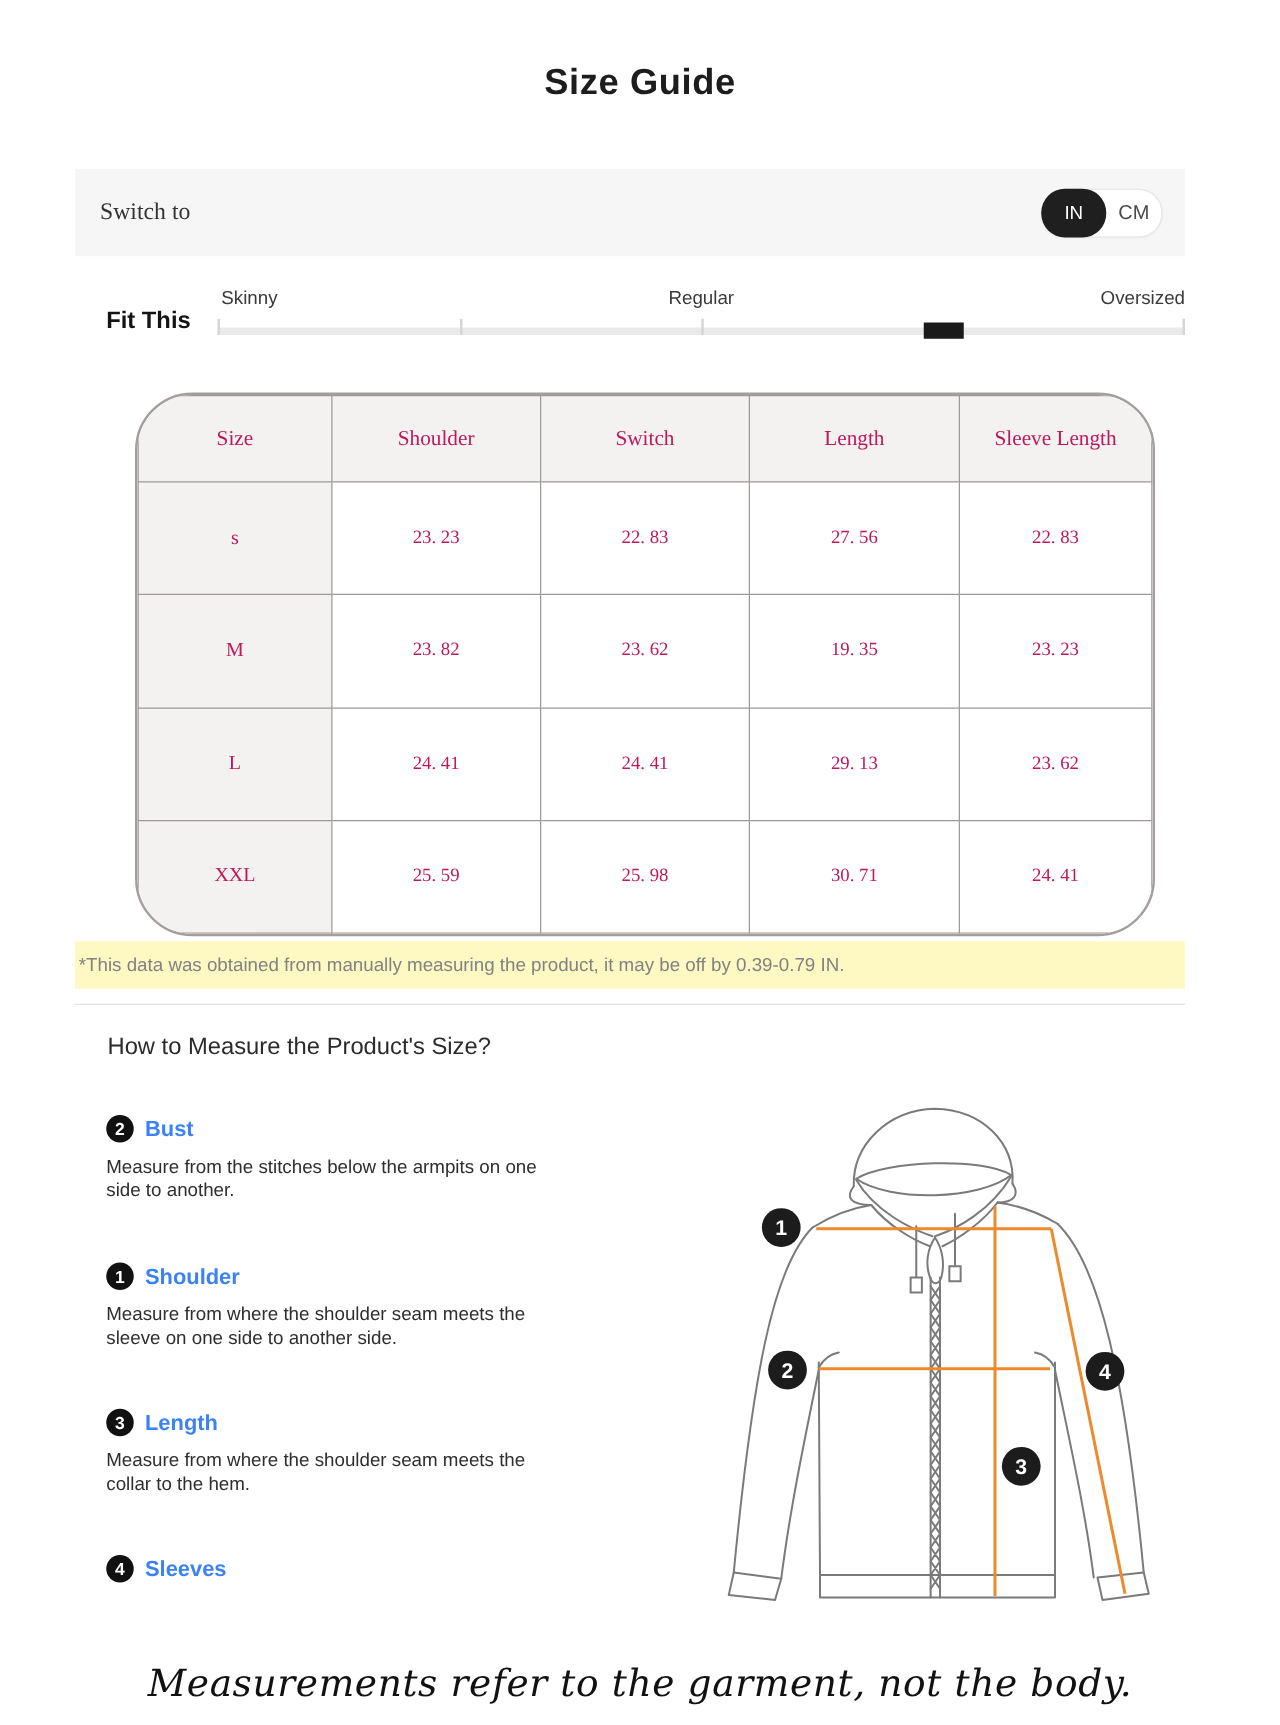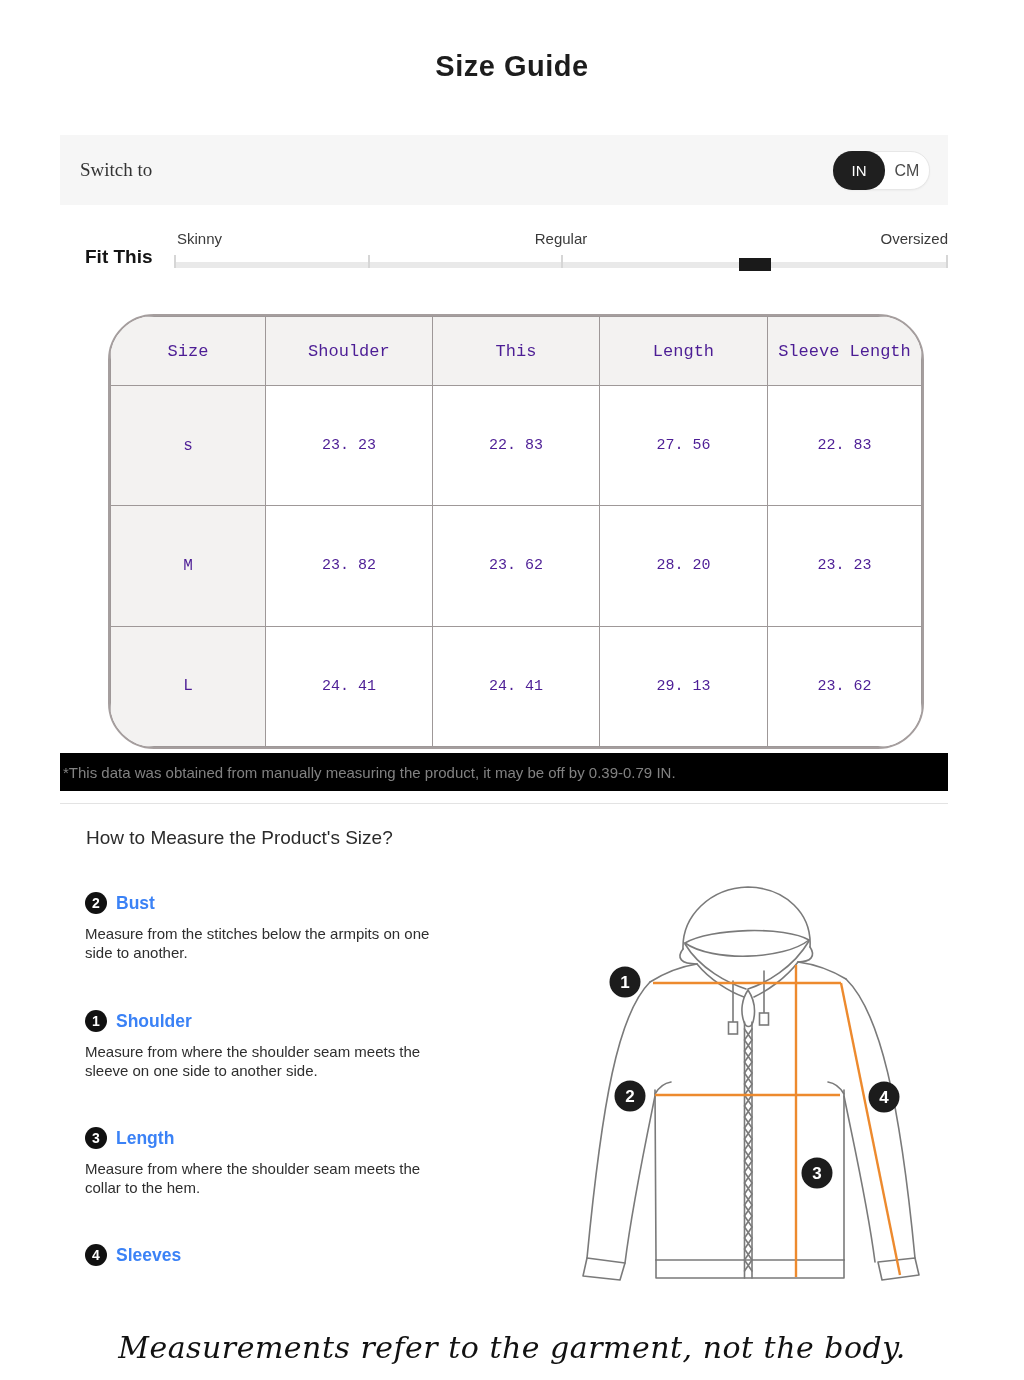--- a/index.html
+++ b/index.html
@@ -34,30 +34,30 @@
   .fit-tick.t25{left:25%;}
   .fit-tick.t50{left:50%;}
   .fit-tick.t100{left:calc(100% - 2px);}
   .fit-marker{position:absolute;top:28px;width:32px;height:13px;background:#1a1a1a;
               transform:translateX(-50%);}
 
   
   .table-wrap{position:absolute;left:108px;top:314px;width:812px;height:431px;background:#fff;
               border:2px solid #a59e9e;border-radius:46px;overflow:hidden;}
   table.size{width:100%;height:100%;border-collapse:collapse;
-             font-family:Liberation Mono, monospace;color:#4c1d95;}
+             font-family:Liberation Serif, serif;color:#be185d;}
   table.size th,table.size td{border:1px solid #9e9898;text-align:center;vertical-align:middle;
              font-weight:normal;}
   table.size thead th{background:#f3f2f1;font-size:17px;height:66px;}
   table.size tbody th{background:#f3f2f1;font-size:16px;}
   table.size tbody td{background:#ffffff;font-size:15px;}
   table.size tbody tr{height:73px;}
 
   
-  .footnote{position:absolute;left:60px;top:753px;width:888px;height:38px;background:#000000;
+  .footnote{position:absolute;left:60px;top:753px;width:888px;height:38px;background:#fef9c3;
             display:flex;align-items:center;font-size:15px;color:#828282;padding-left:3px;
             box-sizing:border-box;}
   .divider{position:absolute;left:60px;top:803px;width:888px;height:1px;background:#e3e3e3;}
   .howto-heading{position:absolute;left:86px;top:827px;font-size:19px;color:#2b2b2b;}
 
   
   .m-item{position:absolute;left:85px;width:375px;}
   .m-head{display:flex;align-items:center;gap:9px;}
   .m-badge{width:22px;height:22px;border-radius:50%;background:#111;color:#fff;
            display:flex;align-items:center;justify-content:center;font-size:14px;font-weight:bold;
@@ -112,47 +112,54 @@
         <col style="width:19.1%">
           <col style="width:20.6%">
           <col style="width:20.6%">
         <col style="width:20.7%">
           <col style="width:19.0%">
       </colgroup>
       <thead>
         <tr>
           <th>Size</th>
           <th>Shoulder</th>
-          <th>This</th>
+          <th>Switch</th>
           <th>Length</th>
           <th>Sleeve Length</th>
         </tr>
       </thead>
       <tbody>
         <tr>
           <th>s</th>
           <td>23. 23</td>
           <td>22. 83</td>
           <td>27. 56</td>
           <td>22. 83</td>
         </tr>
         <tr>
           <th>M</th>
           <td>23. 82</td>
           <td>23. 62</td>
-          <td>28. 20</td>
+          <td>19. 35</td>
           <td>23. 23</td>
         </tr>
         <tr>
           <th>L</th>
           <td>24. 41</td>
           <td>24. 41</td>
           <td>29. 13</td>
           <td>23. 62</td>
         </tr>
+        <tr>
+          <th>XXL</th>
+          <td>25. 59</td>
+          <td>25. 98</td>
+          <td>30. 71</td>
+          <td>24. 41</td>
+        </tr>
       </tbody>
     </table>
   </div>
 
   <div class="footnote">*This data was obtained from manually measuring the product, it may be off by 0.39-0.79 IN.</div>
   <div class="divider"></div>
   <div class="howto-heading">How to Measure the Product's Size?</div>
 
   <div class="m-item" style="top:892px;">
     <div class="m-head">

